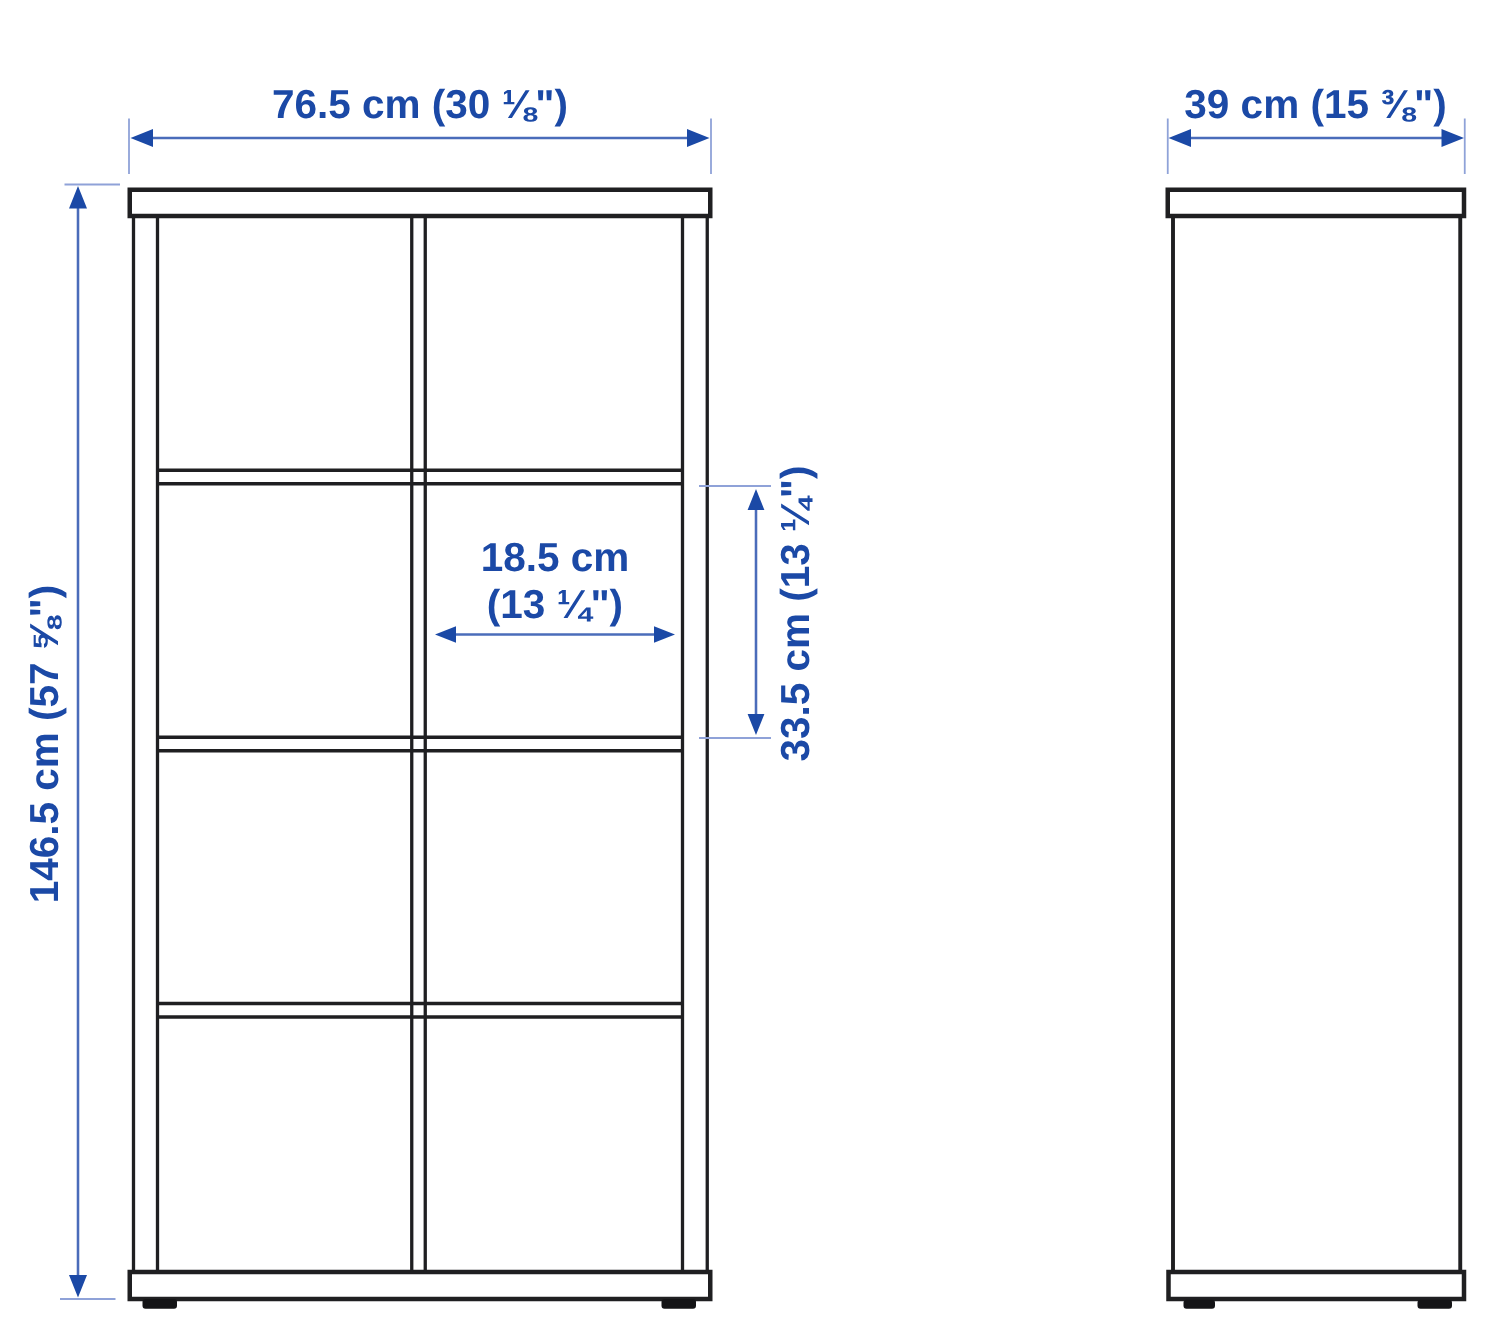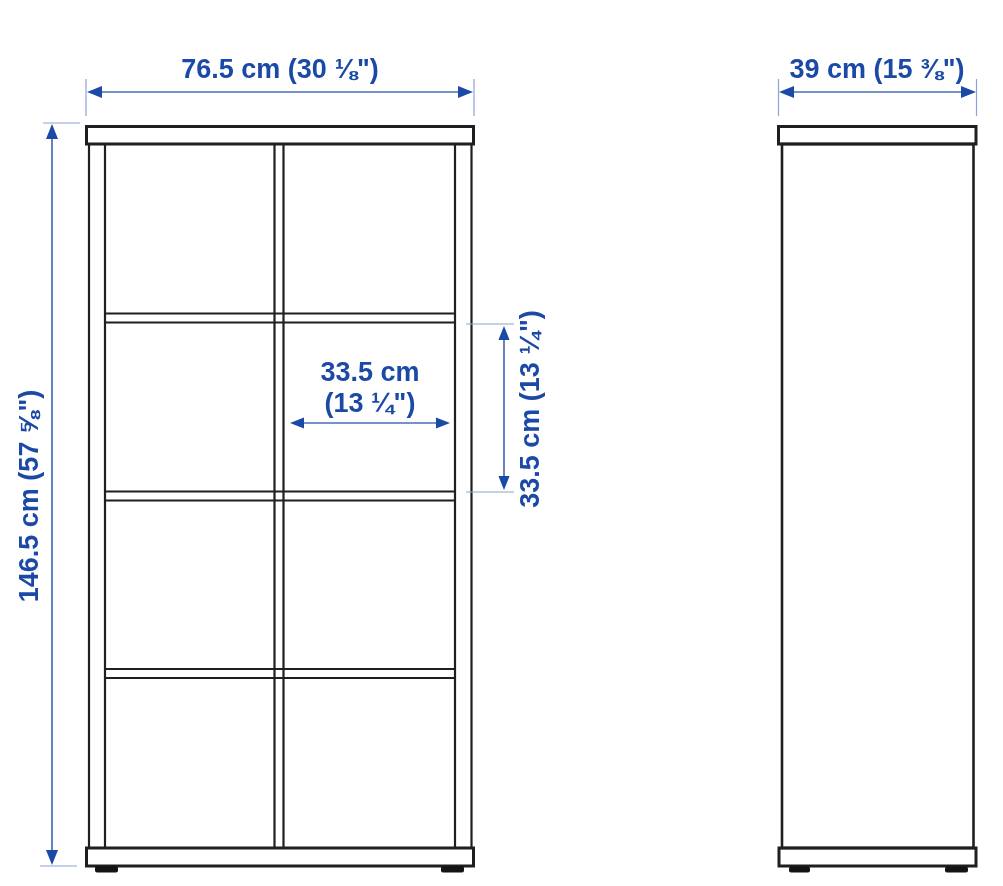--- a/index.html
+++ b/index.html
@@ -119,19 +119,19 @@
     </g>
   </svg>
 
   <div class="dim-label" style="left:280px; top:70px;">76.5 cm (30 ⅛")</div>
 
   <div class="dim-label" style="left:877px; top:70px;">39 cm (15 ⅜")</div>
 
   <div class="dim-label rot" style="left:30px; top:496px;">146.5 cm (57 ⅝")</div>
 
   <div class="dim-label" style="left:370px; top:388px;">
-    <div>33.5 cm</div>
+    <div>18.5 cm</div>
     <div>(13 ¼")</div>
   </div>
 
   <div class="dim-label rot" style="left:531px; top:409px;">33.5 cm (13 ¼")</div>
 
 </div>
 
 </body></html>

